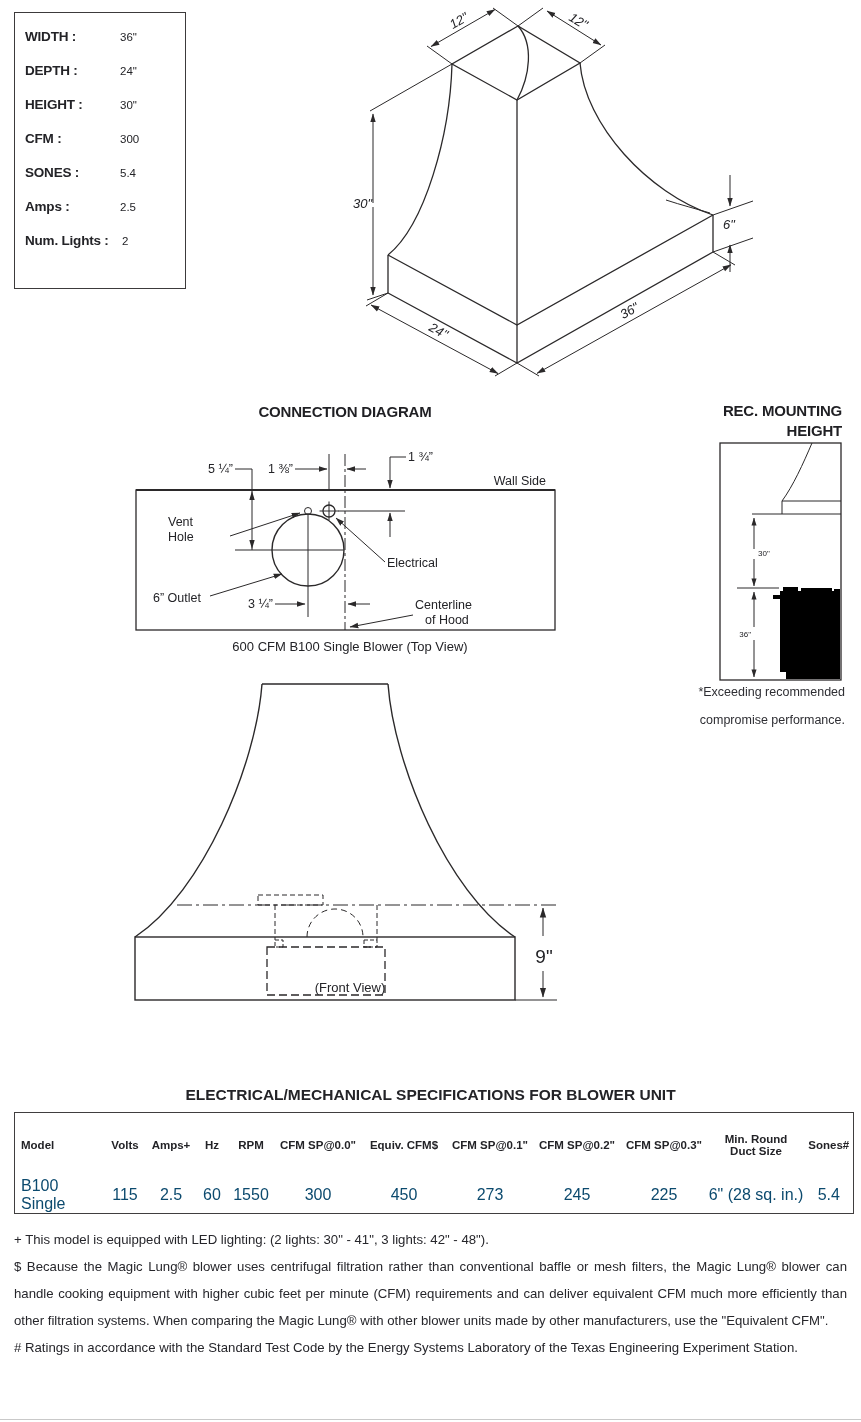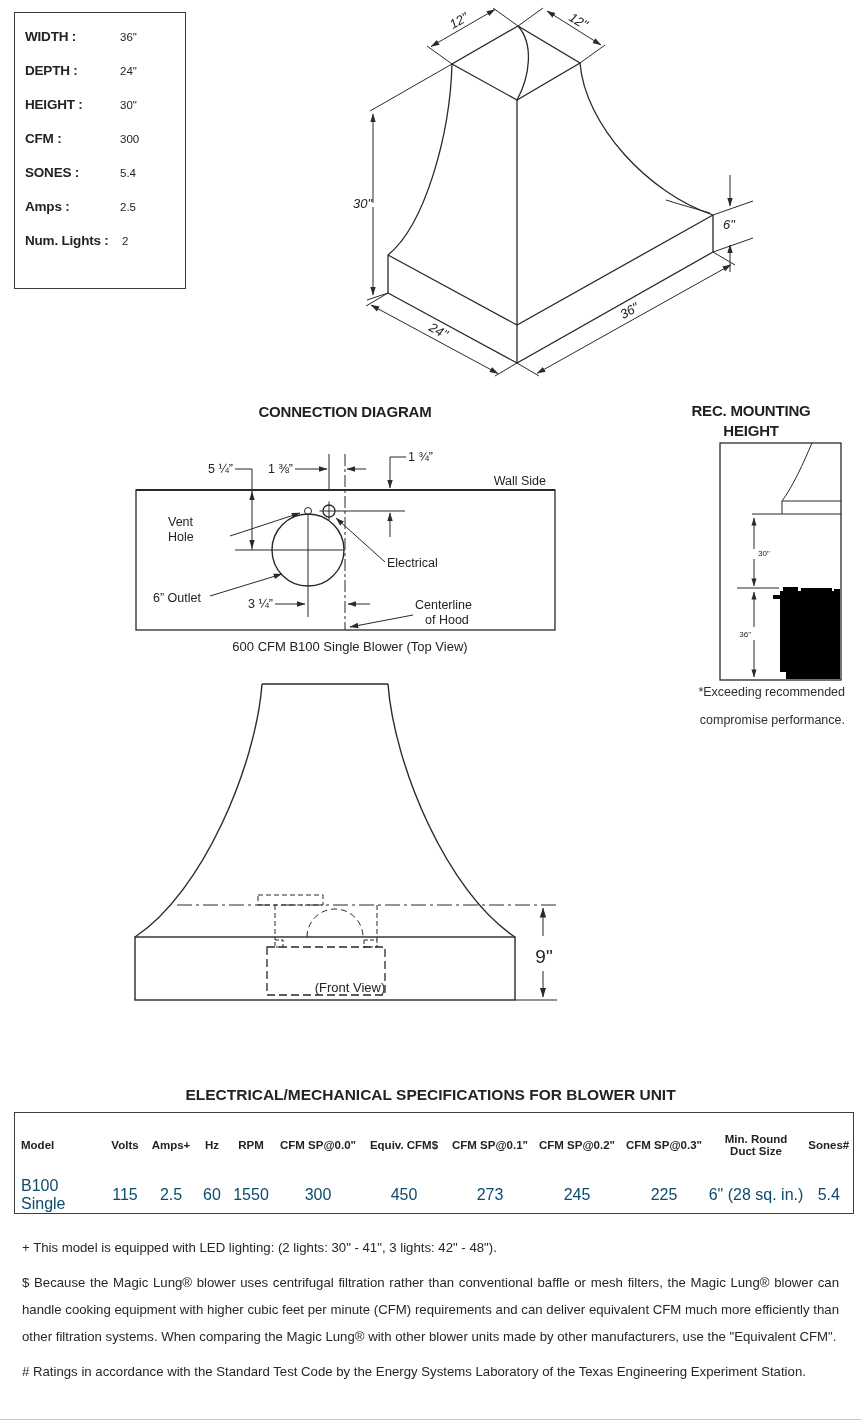--- a/index.html
+++ b/index.html
@@ -26,21 +26,21 @@
   .thin{stroke-width:1;}
   .med{stroke-width:1.3;}
   .thick{stroke-width:2.2;}
   .dimtext{font-family:"Liberation Sans",sans-serif;font-size:13px;font-style:italic;fill:#232327;}
   .lbl{font-family:"Liberation Sans",sans-serif;font-size:12.5px;fill:#232327;font-style:normal;}
   .lbl-sm{font-family:"Liberation Sans",sans-serif;font-size:8px;fill:#232327;}
   .big9{font-family:"Liberation Sans",sans-serif;font-size:19px;fill:#232327;}
 
   .section-title{font-size:15px;font-weight:bold;color:#1f1f23;letter-spacing:-0.2px;}
   .conn-title{left:130px;top:403px;width:430px;text-align:center;}
-  .rec-title{left:660px;top:401px;width:182px;text-align:center;line-height:19.5px;}
+  .rec-title{left:660px;top:401px;width:182px;text-align:right;line-height:19.5px;}
   .caption{font-size:13px;color:#232327;}
   .topview-caption{left:120px;top:639px;width:460px;text-align:center;}
   .frontview-caption{left:120px;top:980px;width:460px;text-align:center;}
   .rec-note{left:645px;top:678px;width:200px;text-align:right;font-size:12.5px;
     line-height:28px;color:#2e2e33;}
 
   
   .table-title{left:0;top:1086px;width:861px;text-align:center;font-size:15.5px;font-weight:bold;}
   table.specs{
     position:absolute;left:14px;top:1112px;width:833px;
@@ -53,21 +53,21 @@
   }
   table.specs td{
     height:32px;font-size:16px;text-align:center;vertical-align:middle;color:#0c4a6e;
     padding:0 1px;
     margin-left:28px;
   }
   table.specs th:first-child,table.specs td:first-child{text-align:left;padding-left:6px;}
 
   
   .footnotes{left:14px;top:1226px;width:833px;font-size:13.2px;line-height:27px;color:#26262b;}
-  .fn{margin:8px;}
+  .fn{margin:0;}
   .fn.just{text-align:justify;}
   .bottom-rule{left:0;top:1419px;width:861px;height:0;border-top:1px solid #c9c9c9;}
 </style>
 </head>
 <body>
 
 <div class="page">
 
   <div class="abs specs-box">
     <div class="spec-row">

